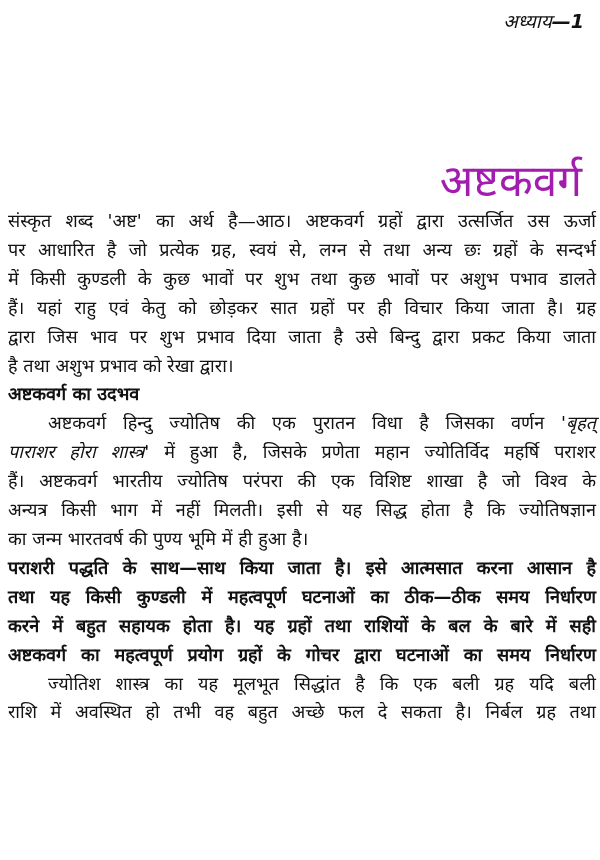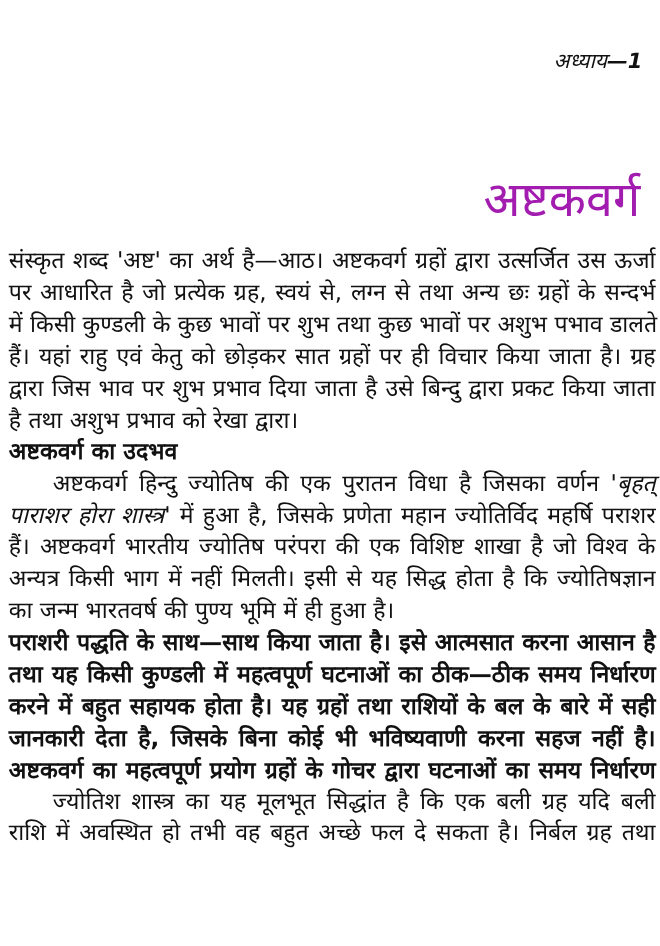--- a/index.html
+++ b/index.html
@@ -4,31 +4,31 @@
   <style>
     html, body { margin: 0; padding: 0; }
     body {
       width: 600px; height: 860px; overflow: hidden;
       background: #ffffff; color: #111111;
       font-family: "DejaVu Sans", sans-serif;
       position: relative;
     }
     .chapter-label {
       position: absolute; right: 16px; top: 8px;
-      font-size: 19px; font-style: italic; color: #111; margin-top: 34px;
+      font-size: 19px; font-style: italic; color: #111;
     }
     .chapter-label b { font-style: italic; font-weight: bold; }
     .chapter-title {
       position: absolute; right: 18px; top: 120px;
       font-size: 44px; font-weight: normal; color: #a21caf;
       letter-spacing: 0px;
     }
     .body-text {
-      position: absolute; left: 8px; top: 223px; width: 588px;
-      font-size: 21px; line-height: 28.9px; text-align: justify;
+      position: absolute; left: 8px; top: 207px; width: 588px;
+      font-size: 18px; line-height: 28.9px; text-align: justify;
     }
     .line { display: block; white-space: nowrap; text-align: justify; text-align-last: justify; }
     .line.last { text-align-last: left; }
     .indent { padding-left: 40px; }
     .bold { font-weight: bold; }
     .italic { font-style: italic; }
   </style>
 </head>
 <body>
 
@@ -55,21 +55,20 @@
     <span class="line"><span class="italic">पाराशर होरा शास्त्र'</span><span> में हुआ है, जिसके प्रणेता महान ज्योतिर्विद महर्षि पराशर</span></span>
     <span class="line">हैं। अष्टकवर्ग भारतीय ज्योतिष परंपरा की एक विशिष्ट शाखा है जो विश्व के</span>
     <span class="line">अन्यत्र किसी भाग में नहीं मिलती। इसी से यह सिद्ध होता है कि ज्योतिषज्ञान</span>
     <span class="line last">का जन्म भारतवर्ष की पुण्य भूमि में ही हुआ है।</span>
   </div>
 
   <div class="bold">
     <span class="line">पराशरी पद्धति के साथ—साथ किया जाता है। इसे आत्मसात करना आसान है</span>
     <span class="line">तथा यह किसी कुण्डली में महत्वपूर्ण घटनाओं का ठीक—ठीक समय निर्धारण</span>
     <span class="line">करने में बहुत सहायक होता है। यह ग्रहों तथा राशियों के बल के बारे में सही</span>
-    <span class="line">जानकारी देता है, जिसके बिना कोई भी भविष्यवाणी करना सहज नहीं है।</span>
     <span class="line">अष्टकवर्ग का महत्वपूर्ण प्रयोग ग्रहों के गोचर द्वारा घटनाओं का समय निर्धारण</span>
   </div>
 
   <div>
     <span class="line indent">ज्योतिश शास्त्र का यह मूलभूत सिद्धांत है कि एक बली ग्रह यदि बली</span>
     <span class="line">राशि में अवस्थित हो तभी वह बहुत अच्छे फल दे सकता है। निर्बल ग्रह तथा</span>
   </div>
 </div>
 
 </body></html>

